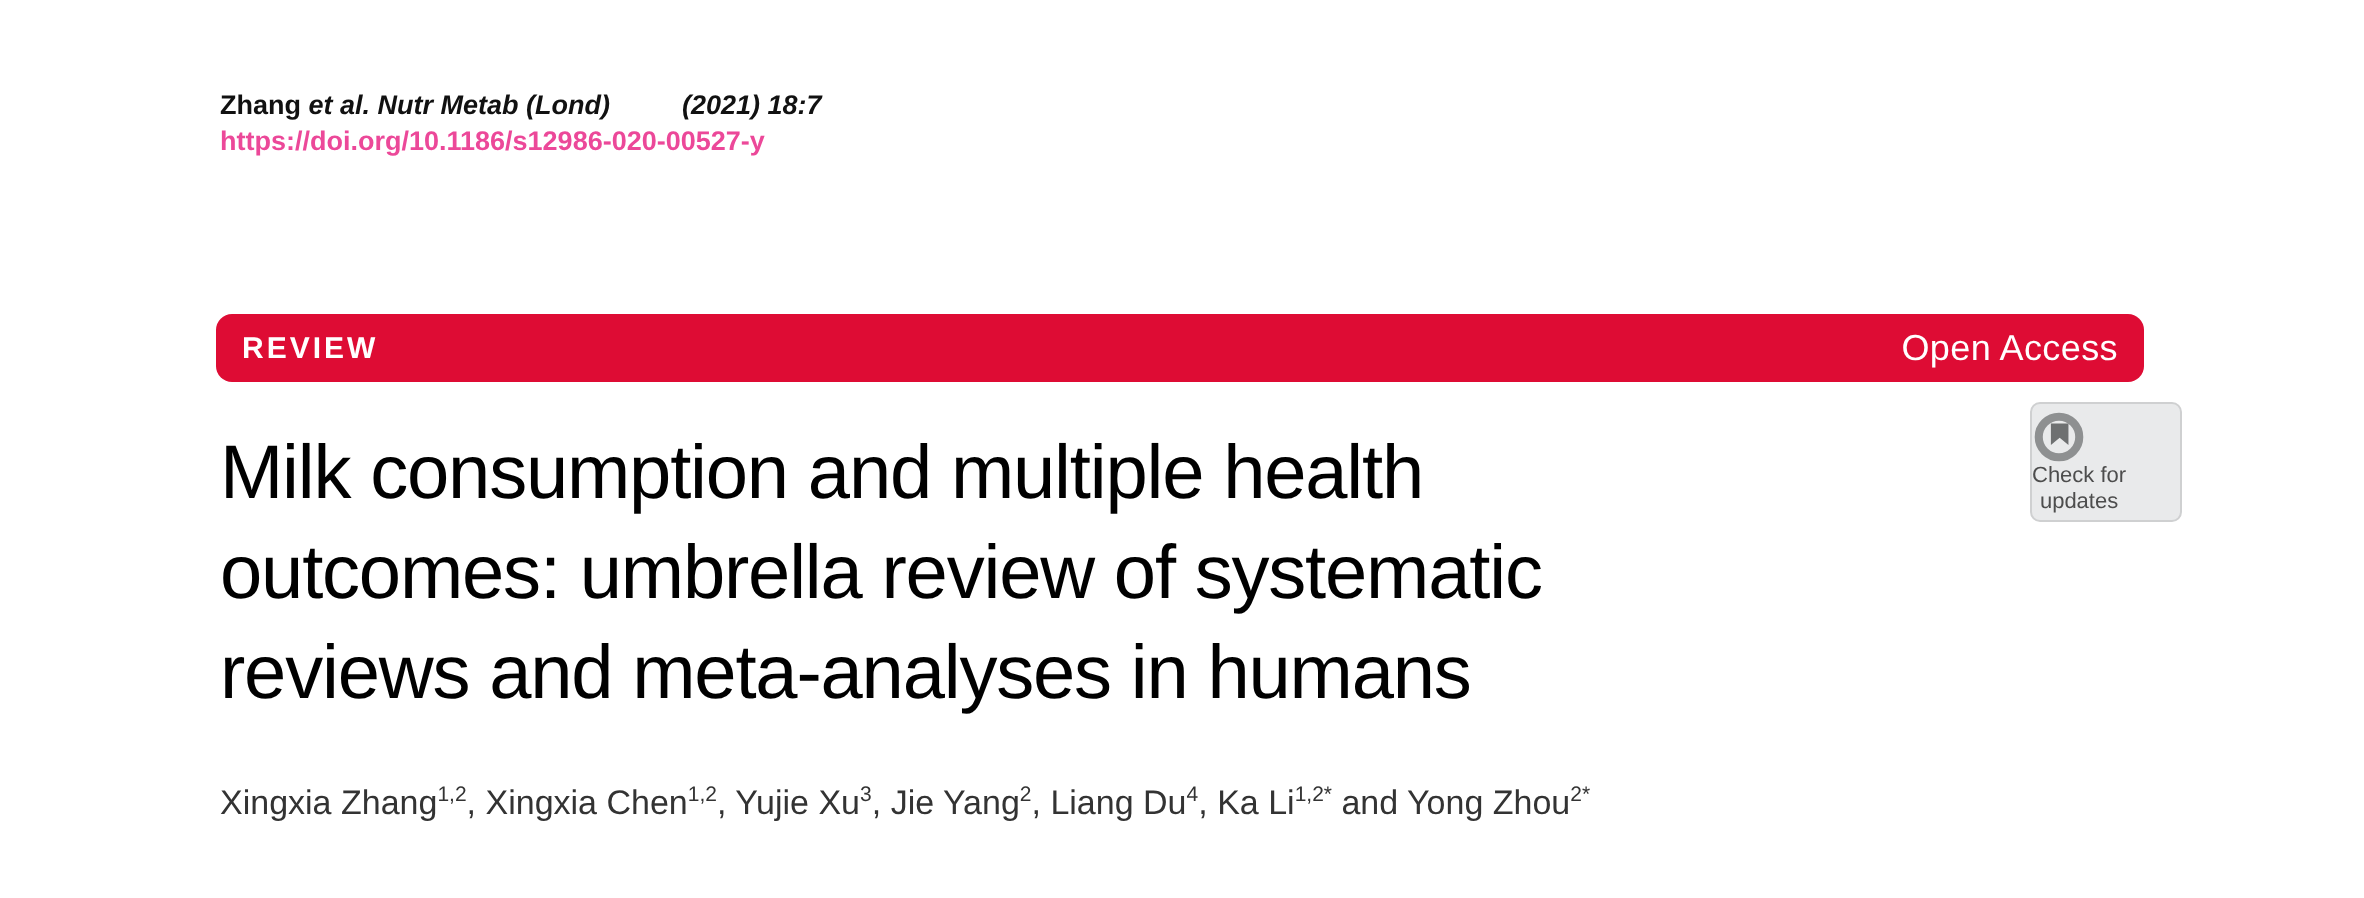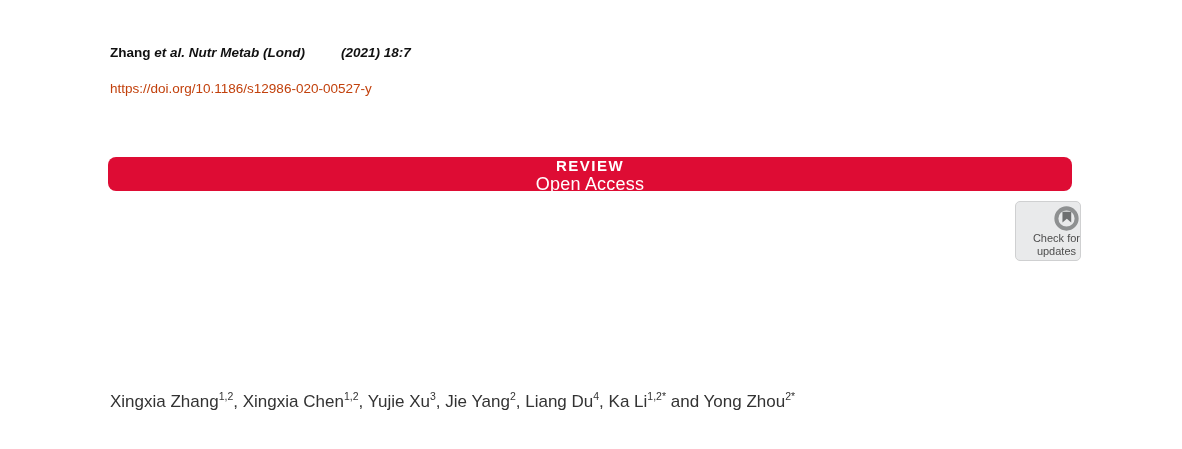--- a/index.html
+++ b/index.html
@@ -21,24 +21,24 @@
     font-weight: 700;
     color: #111111;
     line-height: 18px;
     white-space: nowrap;
   }
   .citation-etal { font-style: italic; }
   .citation-issue { font-style: italic; margin-left: 36px; }
   .doi-line {
     position: absolute;
     left: 110px;
-    top: 81px;
+    top: 63px;
     font-size: 13.5px;
-    font-weight: 400;
-    color: #c2410c;
+    font-weight: 700;
+    color: #ec4899;
     text-decoration: none;
     white-space: nowrap;
   }
   
   .journal-name {
     position: absolute;
     top: 44px;
     right: 114px;
     font-size: 27px;
     font-weight: 400;
@@ -51,21 +51,20 @@
     position: absolute;
     left: 108px;
     top: 157px;
     width: 964px;
     height: 34px;
     border-radius: 8px;
     display: flex;
     align-items: center;
     justify-content: space-between;
     padding: 0 13px;
-    flex-direction: column;
   }
   .banner-type {
     color: #ffffff;
     font-size: 15px;
     font-weight: 700;
     letter-spacing: 1.5px;
   }
   .banner-access {
     color: #ffffff;
     font-size: 18px;
@@ -96,28 +95,28 @@
   .authors-line sup {
     font-size: 10.5px;
     line-height: 0;
     vertical-align: super;
   }
   
   .check-badge {
     position: absolute;
     left: 1015px;
     top: 201px;
-    width: 66px;
+    width: 76px;
     height: 60px;
     background: #e9eaeb;
     border: 1px solid #cfd0d1;
     border-radius: 5px;
     display: flex;
     flex-direction: column;
-    align-items: flex-end;
+    align-items: flex-start;
     padding-top: 3px;
     cursor: pointer;
   }
   .check-badge .mark { width: 27px; height: 27px; }
   .check-badge .badge-text {
     font-size: 11px;
     line-height: 12.5px;
     color: #4d4d4d;
     text-align: center;
   }
@@ -142,16 +141,21 @@
     <svg class="mark" viewBox="0 0 40 40">
       <circle cx="20" cy="20" r="15" fill="none" stroke="#8e9091" stroke-width="6"></circle>
       <polygon points="14,10 27,10 27,26 20.5,20.5 14,26" fill="#6e7071"></polygon>
     </svg>
     <div class="badge-text">
       <div>Check for</div>
       <div>updates</div>
     </div>
   </div>
 
+  <h1 class="article-title">
+    <span>Milk consumption and multiple health</span>
+    <span>outcomes: umbrella review of systematic</span>
+    <span>reviews and meta-analyses in humans</span>
+  </h1>
 
   <div class="authors-line"><span>Xingxia Zhang</span><sup>1,2</sup><span>, </span><span>Xingxia Chen</span><sup>1,2</sup><span>, </span><span>Yujie Xu</span><sup>3</sup><span>, </span><span>Jie Yang</span><sup>2</sup><span>, </span><span>Liang Du</span><sup>4</sup><span>, </span><span>Ka Li</span><sup>1,2*</sup><span> and </span><span>Yong Zhou</span><sup>2*</sup><span></span></div>
 
 </div>
 
 </body></html>

